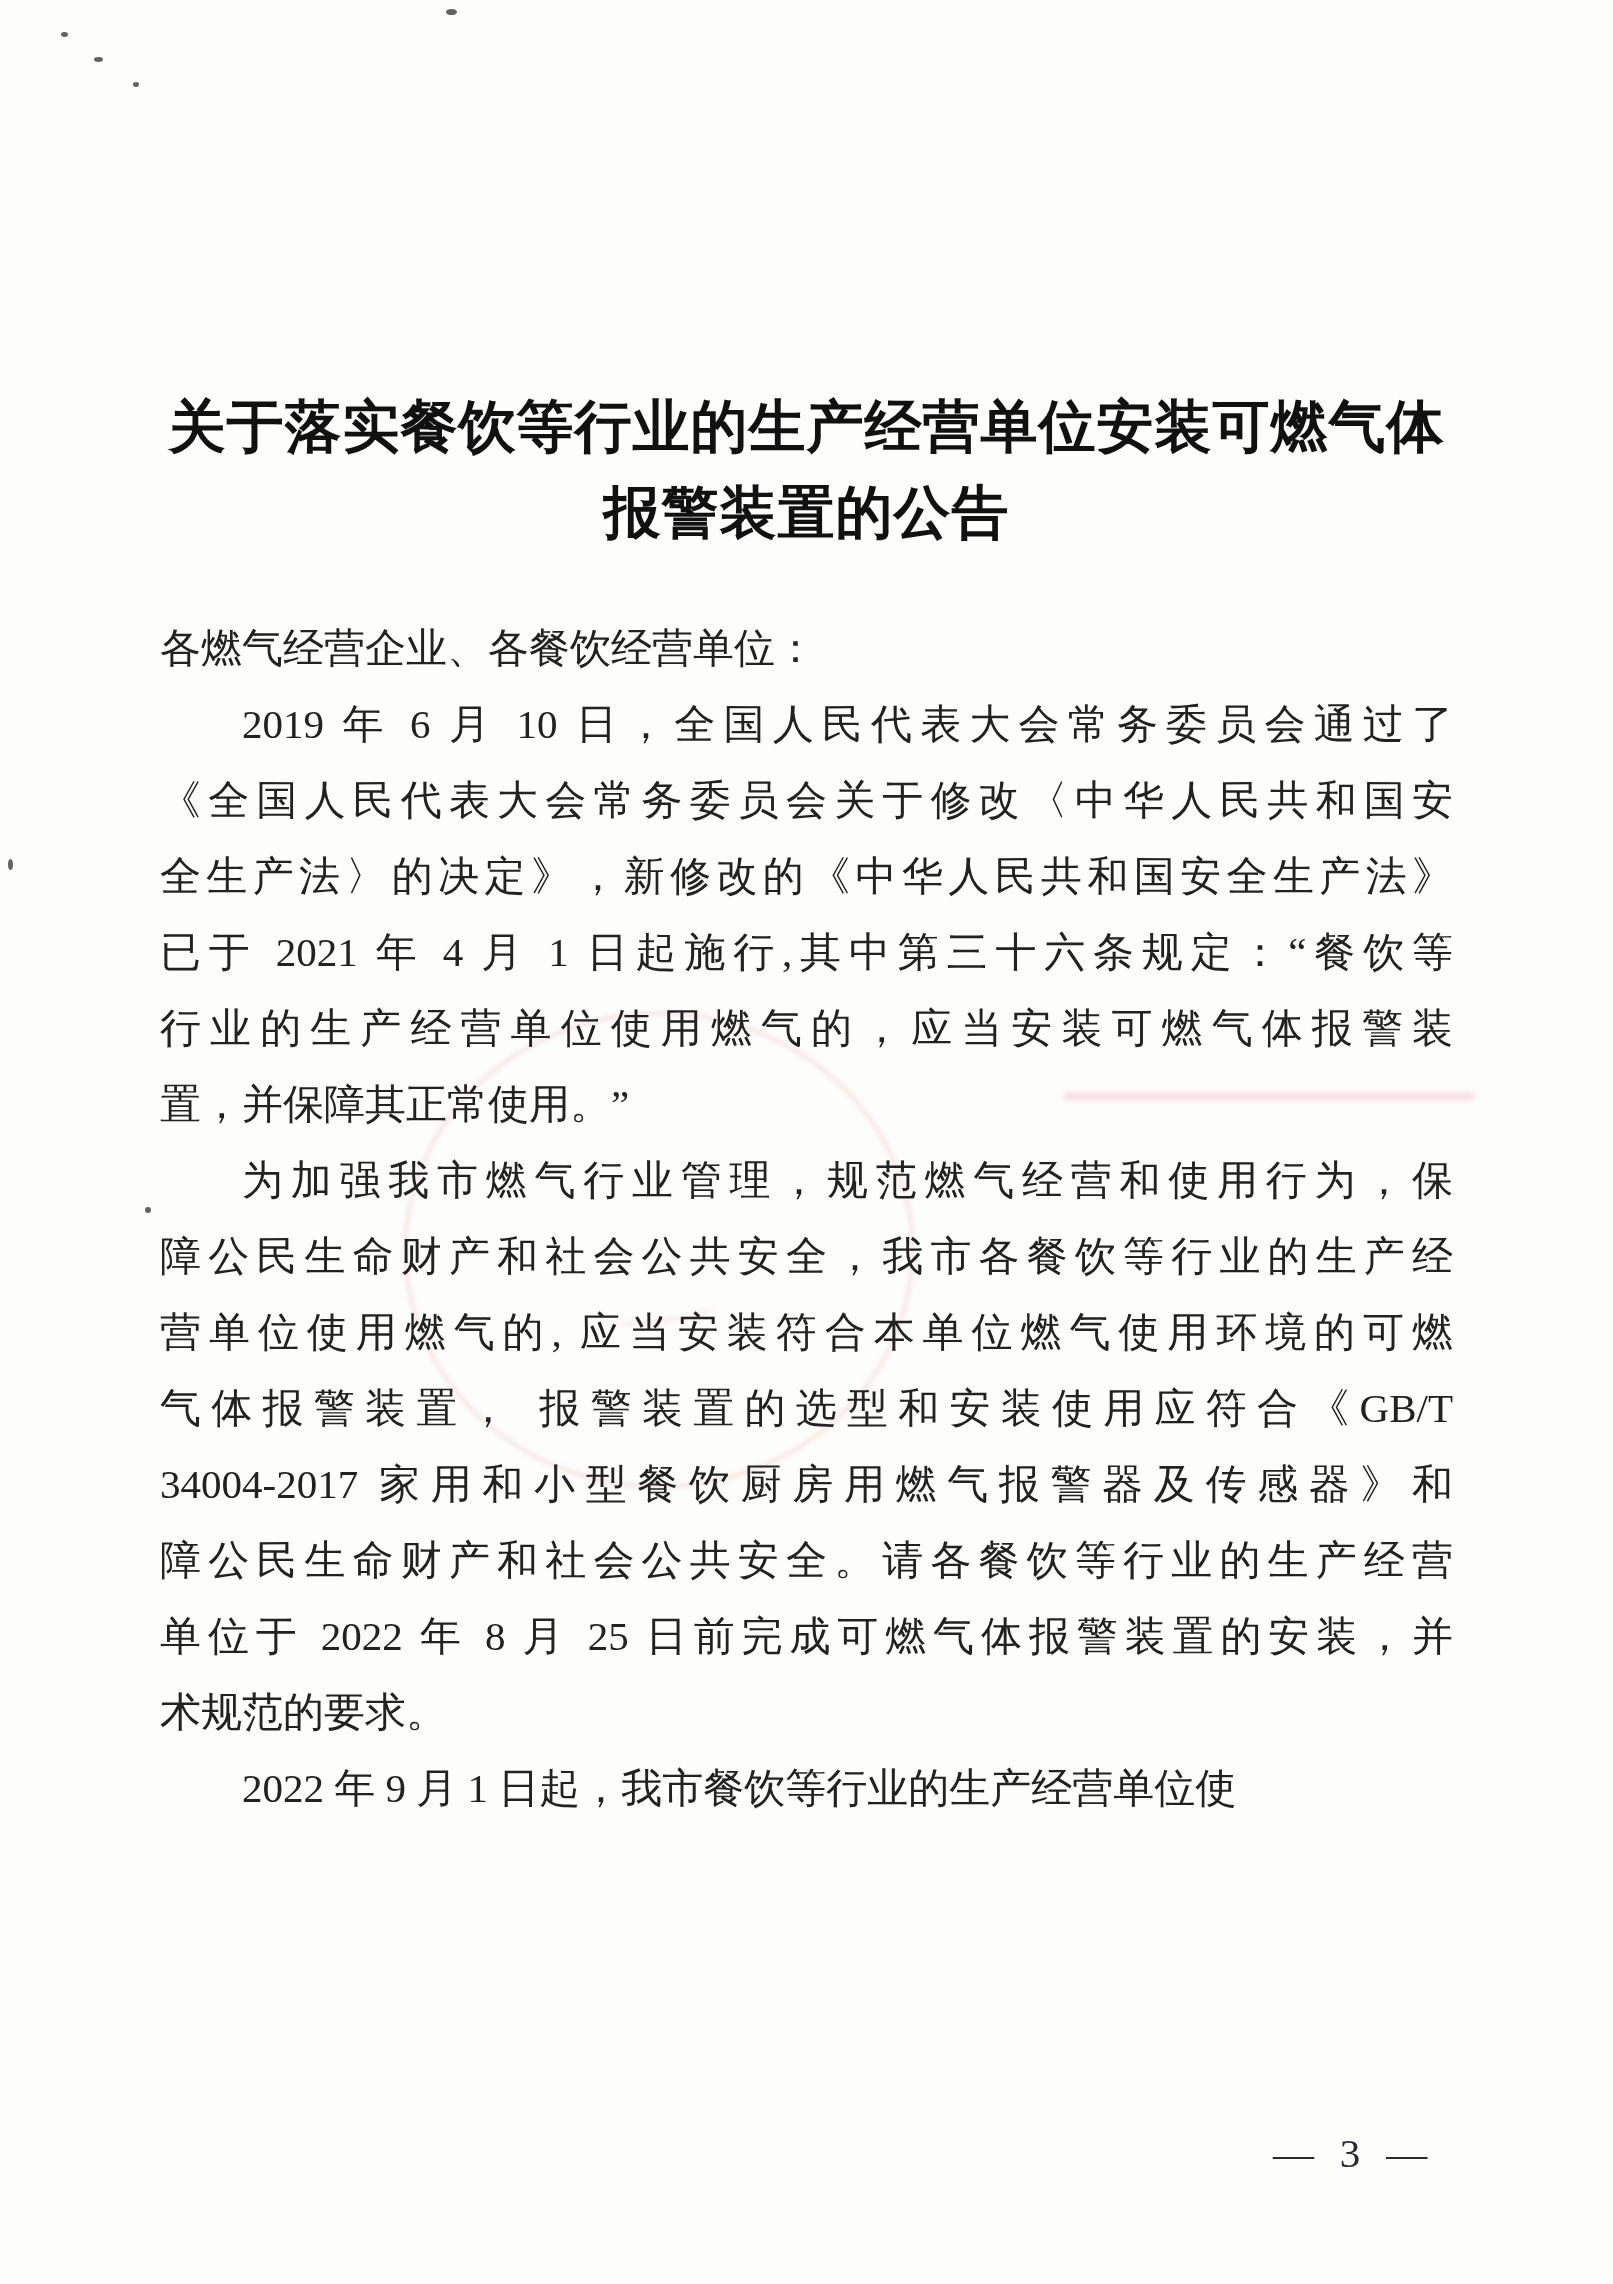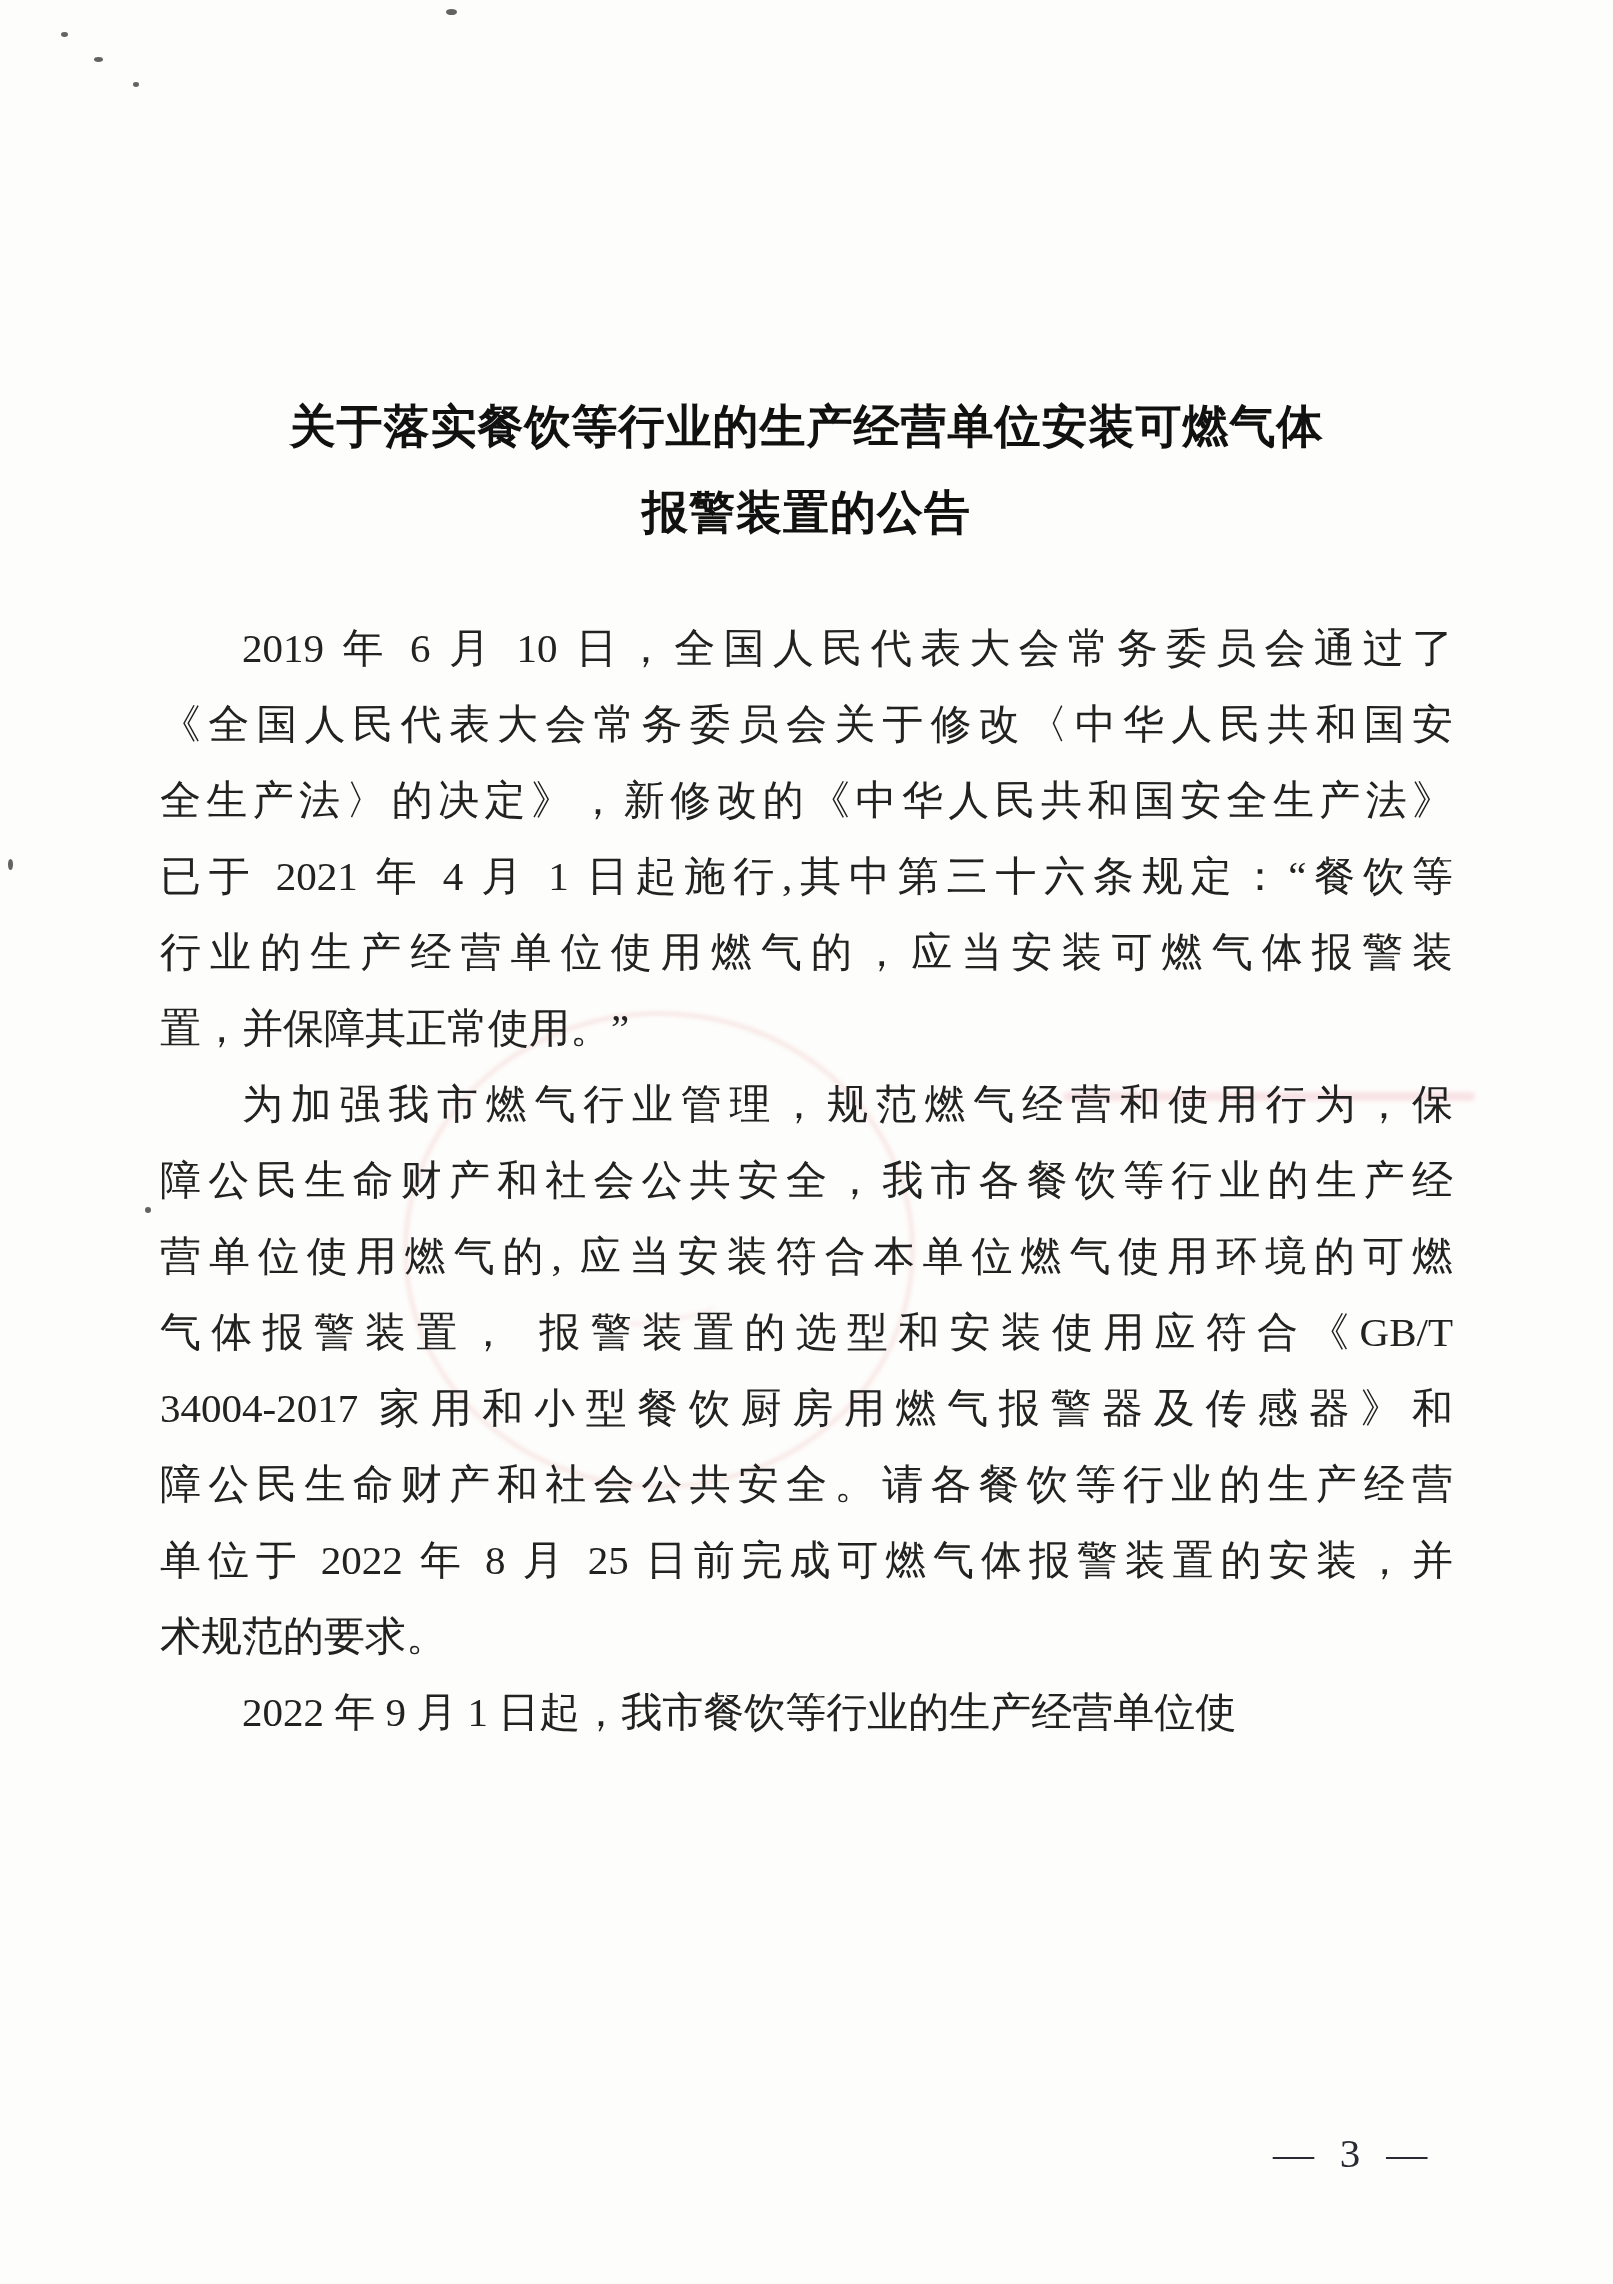--- a/index.html
+++ b/index.html
@@ -13,21 +13,21 @@
     color: #1c1c1c;
     font-family: "Liberation Serif", "DejaVu Serif", serif;
   }
   
   .title {
     position: absolute;
     left: 152px;
     right: 152px;
     top: 384px;
     text-align: center;
-    font-size: 46px;
+    font-size: 57px;
     font-weight: 900;
     line-height: 86px;
     color: #111;
     letter-spacing: 1px;
   }
   .title .tline { display: block; }
   
   .docbody {
     position: absolute;
     left: 160px;
@@ -115,20 +115,21 @@
   <div class="seal"></div>
   <div class="streak"></div>
   <div class="seal-mark"></div>
 
   <h1 class="title">
     <span class="tline">关于落实餐饮等行业的生产经营单位安装可燃气体</span>
     <span class="tline">报警装置的公告</span>
   </h1>
 
   <div class="docbody">
+    <div class="line">各燃气经营企业、各餐饮经营单位：</div>
     <div class="line just indent">2019 年 6 月 10 日，全国人民代表大会常务委员会通过了</div>
     <div class="line just">《全国人民代表大会常务委员会关于修改〈中华人民共和国安</div>
     <div class="line just">全生产法〉的决定》，新修改的《中华人民共和国安全生产法》</div>
     <div class="line just">已于 2021 年 4 月 1 日起施行,其中第三十六条规定：“餐饮等</div>
     <div class="line just">行业的生产经营单位使用燃气的，应当安装可燃气体报警装</div>
     <div class="line">置，并保障其正常使用。”</div>
     <div class="line just indent">为加强我市燃气行业管理，规范燃气经营和使用行为，保</div>
     <div class="line just">障公民生命财产和社会公共安全，我市各餐饮等行业的生产经</div>
     <div class="line just">营单位使用燃气的, 应当安装符合本单位燃气使用环境的可燃</div>
     <div class="line just">气体报警装置， 报警装置的选型和安装使用应符合《GB/T</div>

